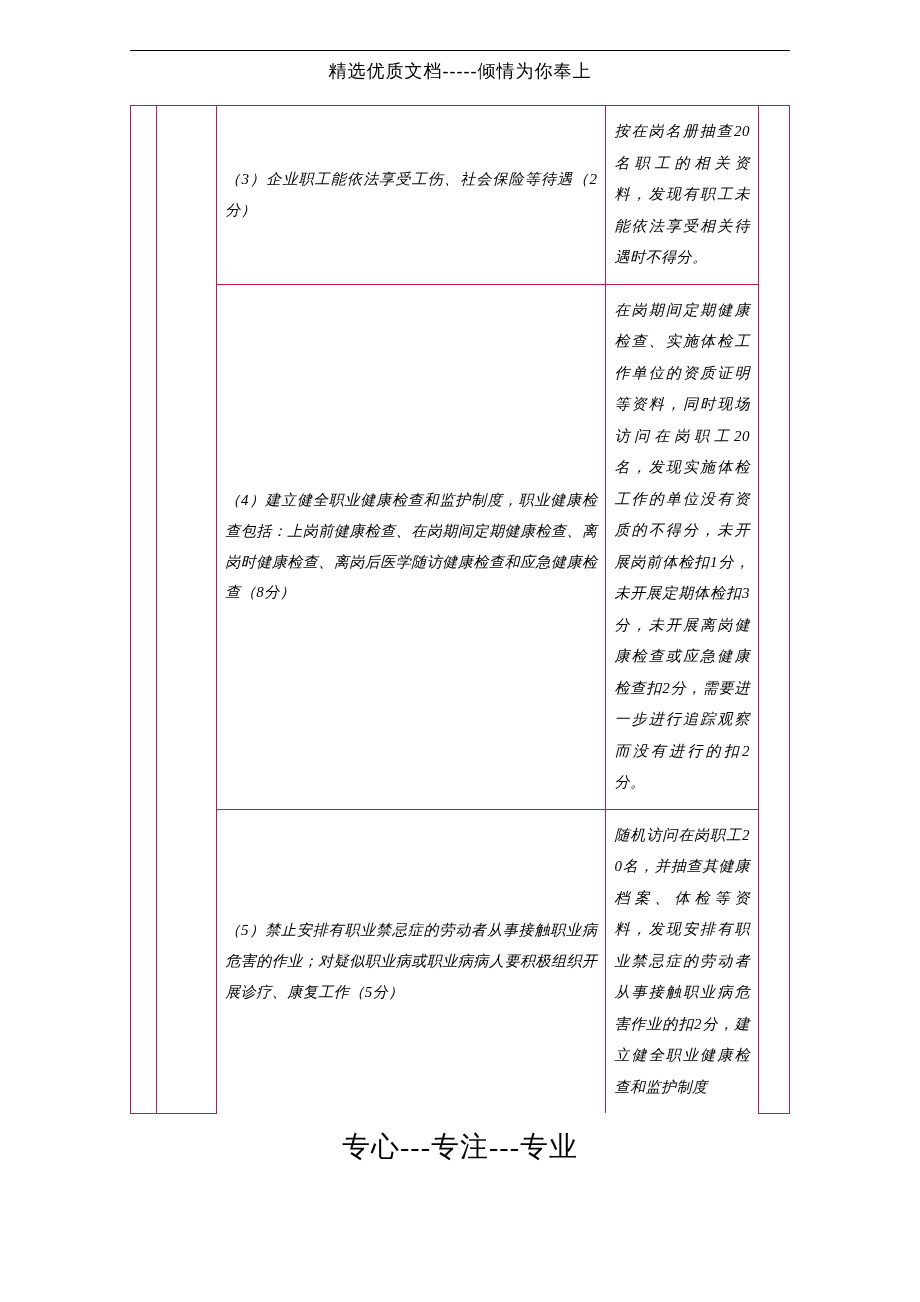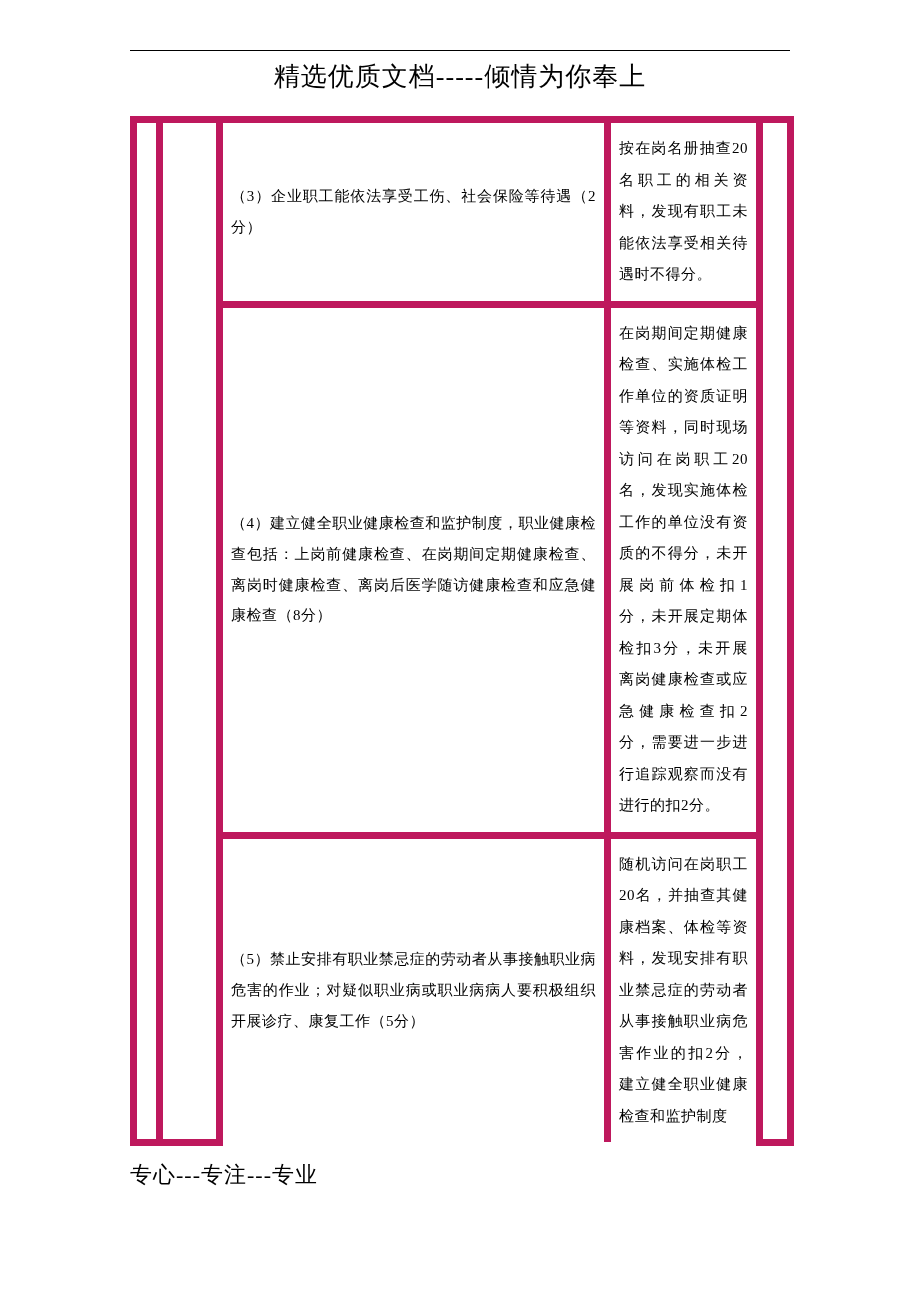--- a/index.html
+++ b/index.html
@@ -14,40 +14,42 @@
   .page {
     padding: 50px 130px 60px 130px;
   }
   .header-line {
     position: relative;
     border-top: 1px solid #000;
     margin-bottom: 8px;
   }
   .header-text {
     text-align: center;
-    font-size: 26px;
+    font-size: 18px;
     letter-spacing: 1px;
     margin-bottom: 22px;
   }
   .footer-text {
-    font-size: 22px;
+    text-align: center;
+    font-size: 28px;
     letter-spacing: 1px;
     margin-top: 14px;
   }
   table {
     border-collapse: collapse;
     width: 100%;
     table-layout: fixed;
   }
   td {
-    border: 7px solid #be185d;
+    border: 1px solid #be185d;
     vertical-align: middle;
     padding: 10px 8px;
     font-size: 15px;
     line-height: 2.05;
+    font-style: italic;
   }
   .col-a { width: 26px; }
   .col-b { width: 60px; }
   .col-c { width: 388px; }
   .col-d { width: 152px; }
   .col-e { width: 31px; }
   .criteria {
     text-align: justify;
     text-justify: inter-ideograph;
     letter-spacing: 0.5px;

